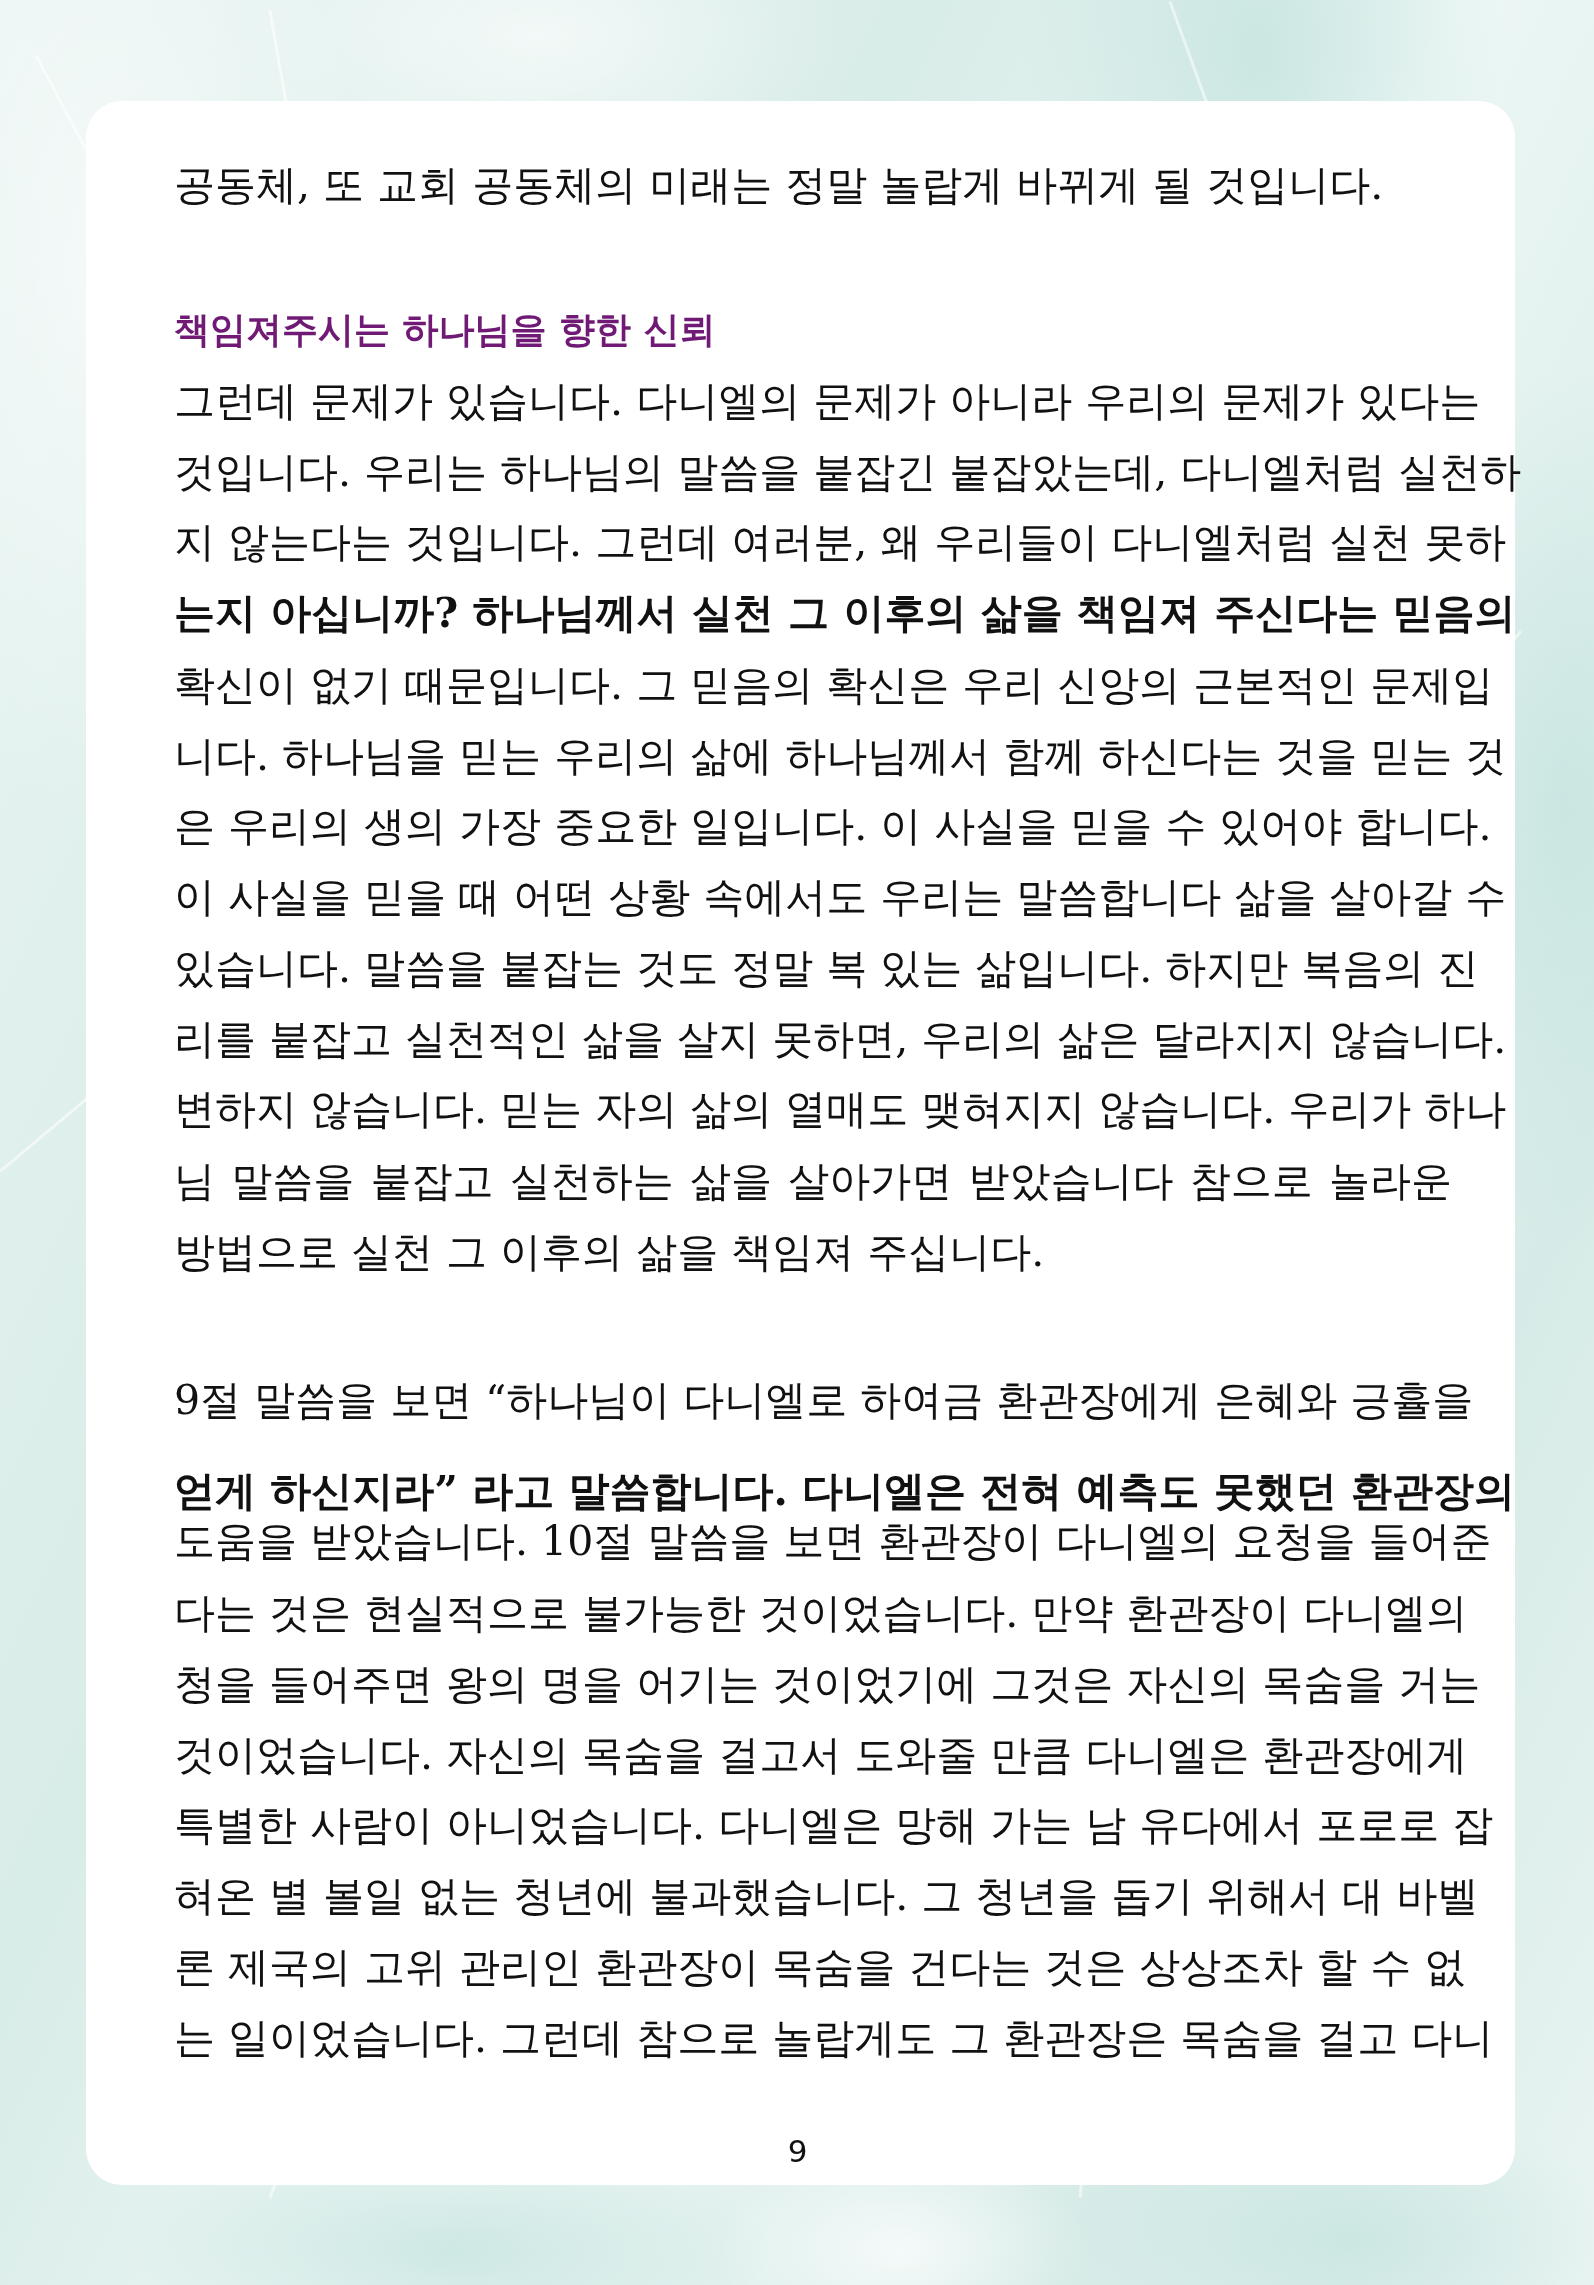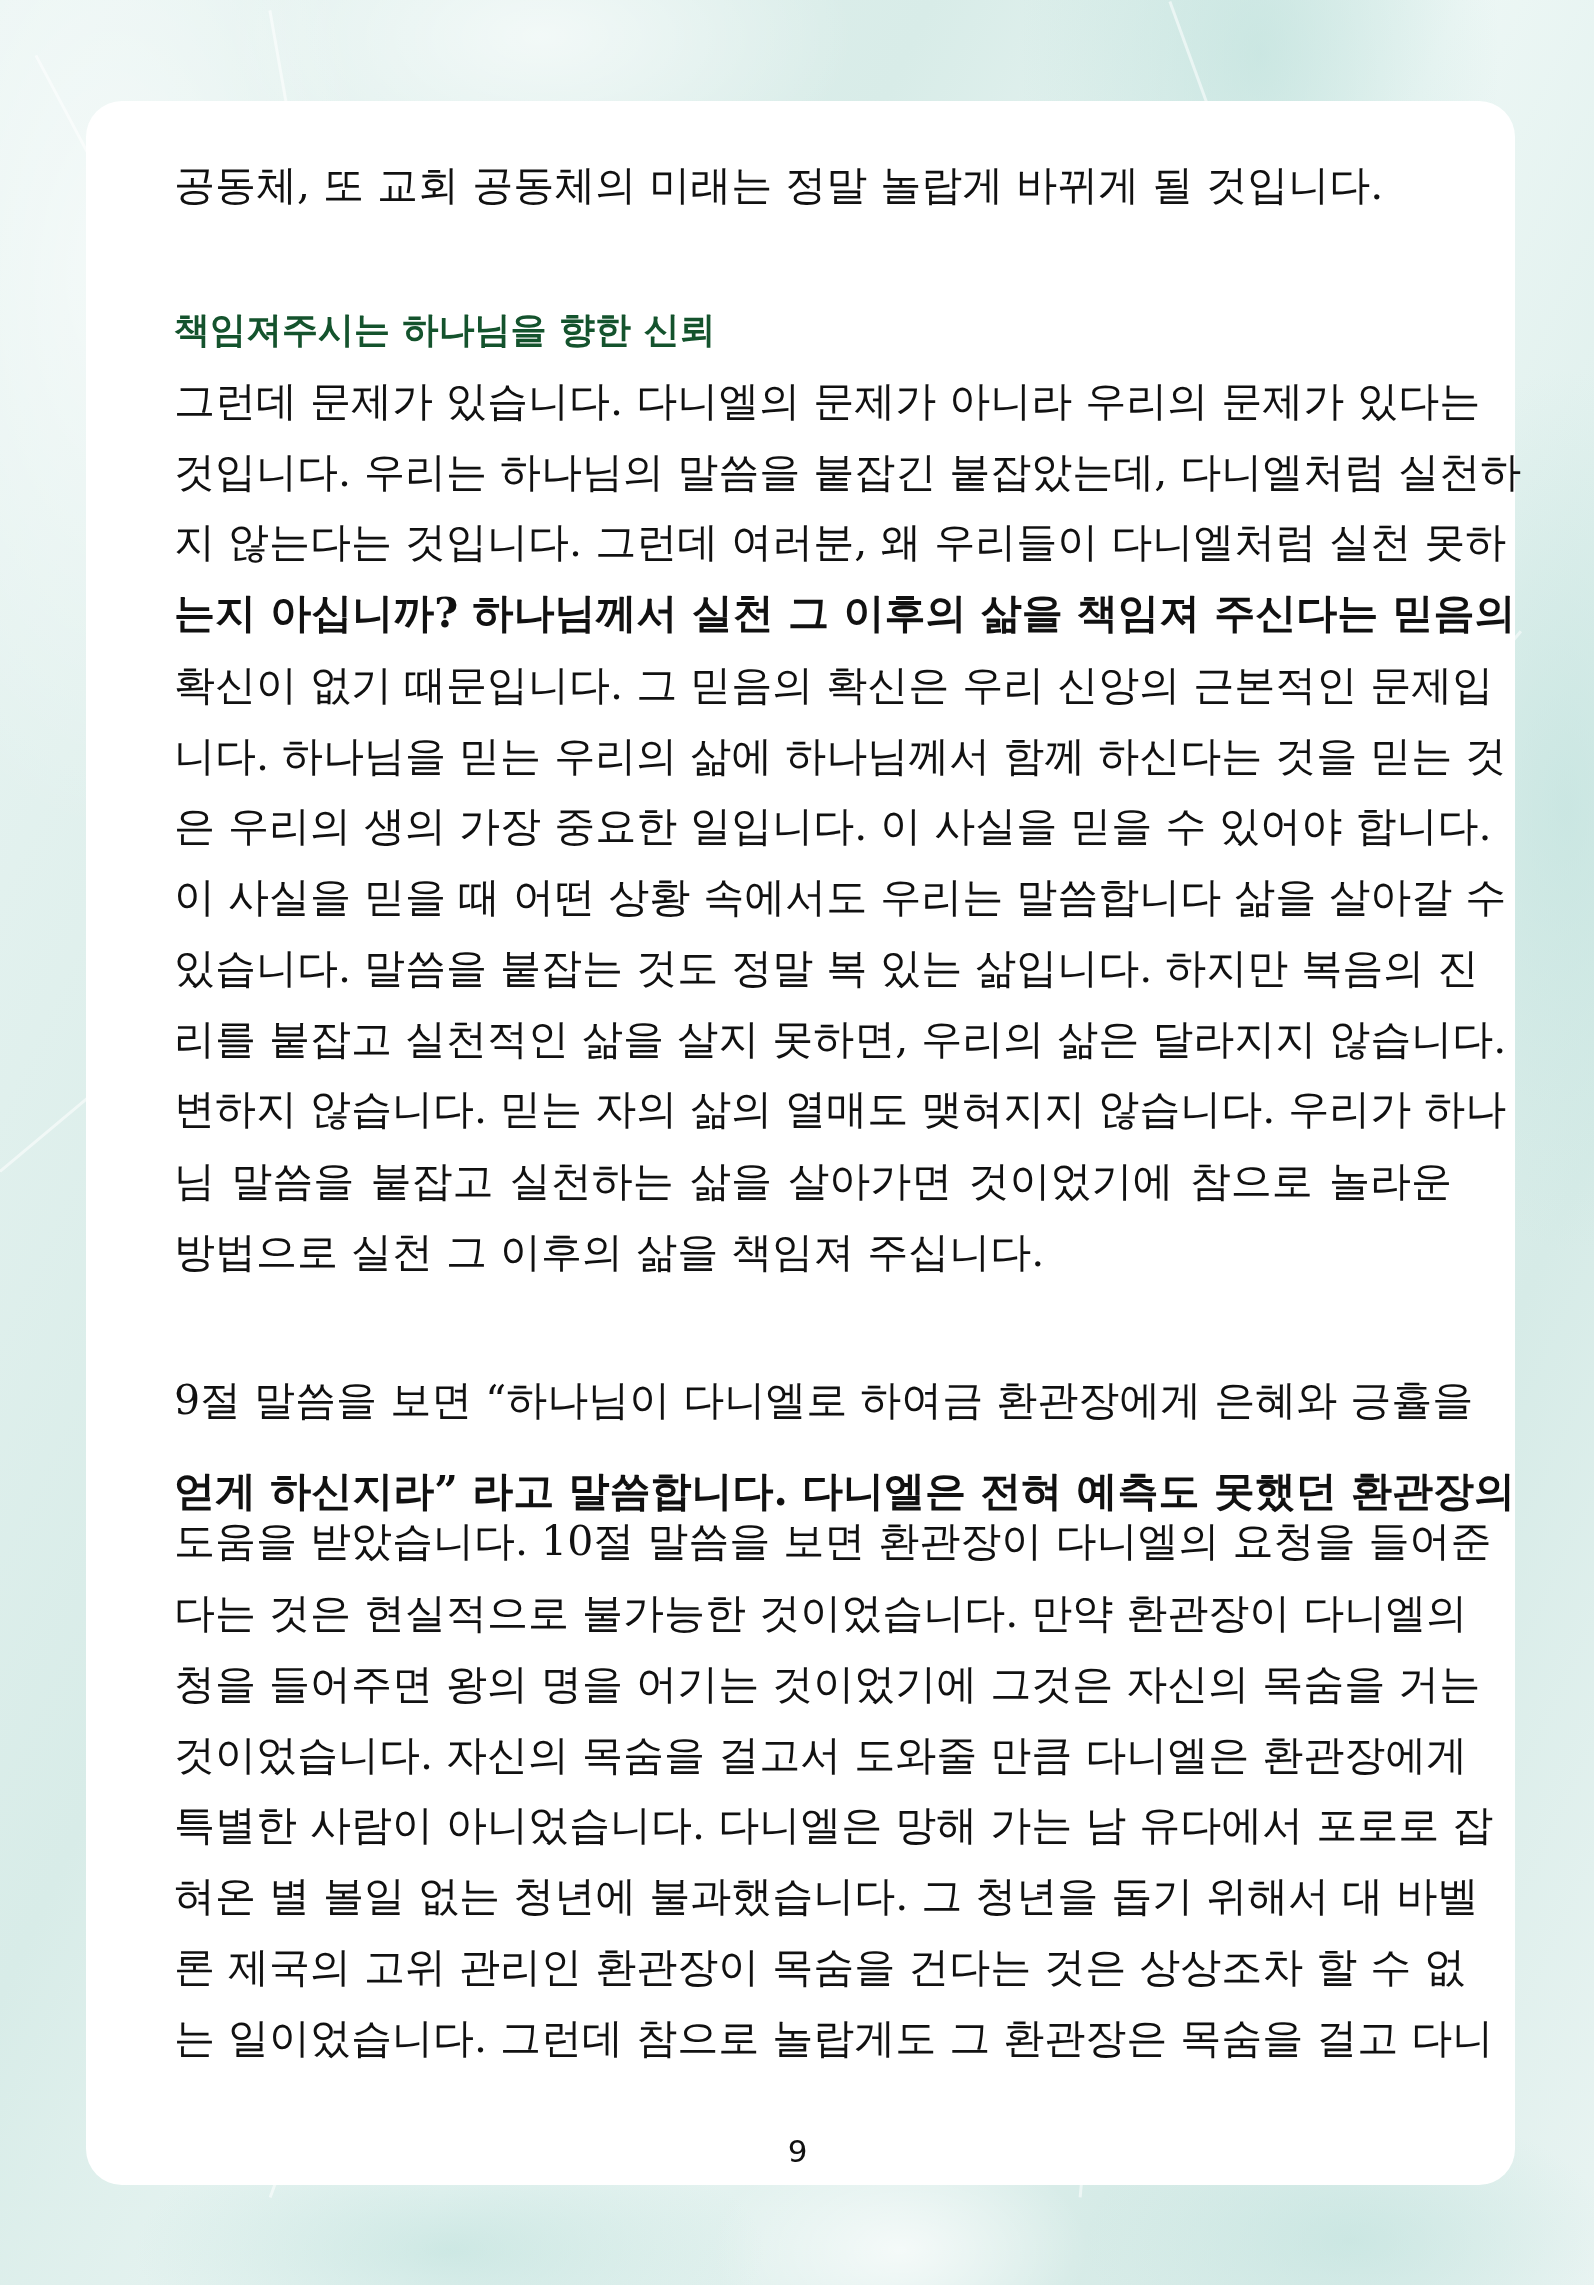--- a/index.html
+++ b/index.html
@@ -62,21 +62,21 @@
     }
     .heading {
       position: absolute;
       left: 174px;
       top: 306px;
       font-family: "DejaVu Sans", "Liberation Sans", sans-serif;
       font-weight: bold;
       font-size: 36px;
       line-height: 47px;
       white-space: nowrap;
-      color: #14532d;
+      color: #701a75;
     }
     .page-number {
       position: absolute;
       left: 0;
       width: 1595px;
       top: 2131px;
       text-align: center;
       font-family: "DejaVu Sans", "Liberation Sans", sans-serif;
       font-size: 31px;
       line-height: 40px;
@@ -107,21 +107,21 @@
   <div class="line" style="top:449px;">것입니다. 우리는 하나님의 말씀을 붙잡긴 붙잡았는데, 다니엘처럼 실천하</div>
   <div class="line" style="top:519px;">지 않는다는 것입니다. 그런데 여러분, 왜 우리들이 다니엘처럼 실천 못하</div>
   <div class="line" style="top:590px;font-weight:bold;">는지 아십니까? 하나님께서 실천 그 이후의 삶을 책임져 주신다는 믿음의</div>
   <div class="line" style="top:662px;">확신이 없기 때문입니다. 그 믿음의 확신은 우리 신앙의 근본적인 문제입</div>
   <div class="line" style="top:733px;">니다. 하나님을 믿는 우리의 삶에 하나님께서 함께 하신다는 것을 믿는 것</div>
   <div class="line" style="top:803px;">은 우리의 생의 가장 중요한 일입니다. 이 사실을 믿을 수 있어야 합니다.</div>
   <div class="line" style="top:874px;">이 사실을 믿을 때 어떤 상황 속에서도 우리는 말씀합니다 삶을 살아갈 수</div>
   <div class="line" style="top:945px;">있습니다. 말씀을 붙잡는 것도 정말 복 있는 삶입니다. 하지만 복음의 진</div>
   <div class="line" style="top:1016px;">리를 붙잡고 실천적인 삶을 살지 못하면, 우리의 삶은 달라지지 않습니다.</div>
   <div class="line" style="top:1086px;">변하지 않습니다. 믿는 자의 삶의 열매도 맺혀지지 않습니다. 우리가 하나</div>
-  <div class="line" style="top:1158px;">님 말씀을 붙잡고 실천하는 삶을 살아가면 것이었기에 참으로 놀라운</div>
+  <div class="line" style="top:1158px;">님 말씀을 붙잡고 실천하는 삶을 살아가면 받았습니다 참으로 놀라운</div>
   <div class="line last" style="top:1229px;">방법으로 실천 그 이후의 삶을 책임져 주십니다.</div>
 </div>
 
 <div>
   <div class="line" style="top:1377px;"> 9절 말씀을 보면 “하나님이 다니엘로 하여금 환관장에게 은혜와 긍휼을</div>
   <div class="line" style="top:1468px;font-weight:bold;">얻게 하신지라” 라고 말씀합니다. 다니엘은 전혀 예측도 못했던 환관장의</div>
   <div class="line" style="top:1518px;">도움을 받았습니다. 10절 말씀을 보면 환관장이 다니엘의 요청을 들어준</div>
   <div class="line" style="top:1590px;">다는 것은 현실적으로 불가능한 것이었습니다. 만약 환관장이 다니엘의</div>
   <div class="line" style="top:1661px;">청을 들어주면 왕의 명을 어기는 것이었기에 그것은 자신의 목숨을 거는</div>
   <div class="line" style="top:1732px;">것이었습니다. 자신의 목숨을 걸고서 도와줄 만큼 다니엘은 환관장에게</div>

